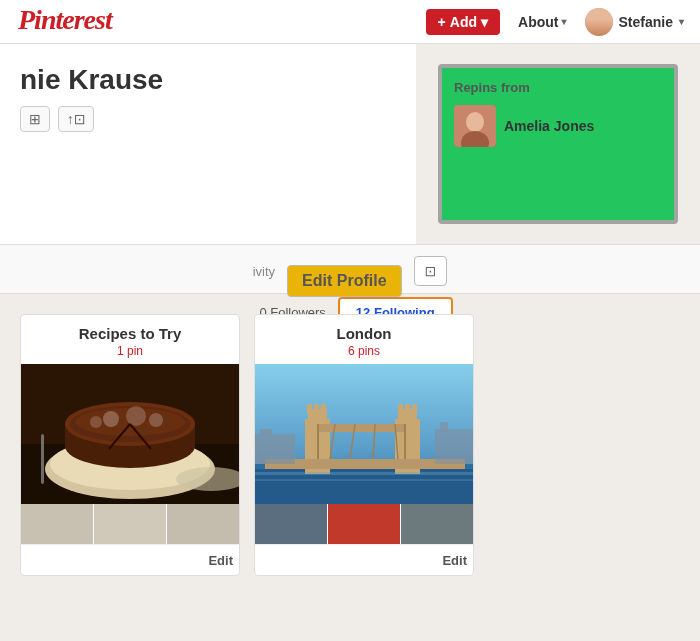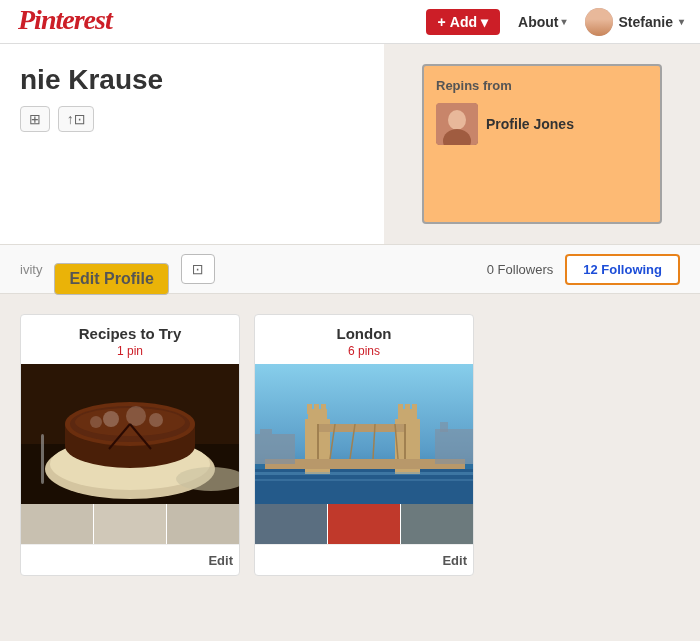--- a/index.html
+++ b/index.html
@@ -121,23 +121,23 @@
       font-size: 14px;
       color: #666;
       display: flex;
       align-items: center;
       gap: 3px;
     }
 
     
     .repins-section {
       width: 240px;
-      margin: 10px 28px;
-      background: #fdba74;
-      border: 2px solid #a3a3a3;
+      margin: 10px 12px;
+      background: #22c55e;
+      border: 4px solid #a3a3a3;
       border-radius: 4px;
       padding: 12px;
       height: 160px;
     }
     .repins-title {
       font-size: 13px;
       color: #555;
       margin-bottom: 10px;
       font-weight: bold;
     }
@@ -164,20 +164,21 @@
     
     .activity-bar {
       background: #f9f9f9;
       border-top: 1px solid #e0ddd8;
       border-bottom: 1px solid #e0ddd8;
       height: 50px;
       display: flex;
       align-items: center;
       padding: 0 20px;
       justify-content: space-between;
+      flex-direction: column;
     }
     .activity-left {
       display: flex;
       align-items: center;
       gap: 12px;
     }
     .activity-label {
       font-size: 13px;
       color: #888;
     }
@@ -356,21 +357,21 @@
       <div class="repins-title">Repins from</div>
       <div class="repin-user">
         <div class="repin-avatar">
           
           <svg width="42" height="42" viewBox="0 0 42 42">
             <rect width="42" height="42" fill="#c8856a" rx="3"></rect>
             <ellipse cx="21" cy="17" rx="9" ry="10" fill="#e8b89a"></ellipse>
             <ellipse cx="21" cy="38" rx="14" ry="12" fill="#a05c40"></ellipse>
           </svg>
         </div>
-        <div class="repin-name">Profile Jones</div>
+        <div class="repin-name">Amelia Jones</div>
       </div>
     </div>
   </div>
 </div>
 
 <div class="activity-bar">
   <div class="activity-left">
     <span class="activity-label">ivity</span>
     <button class="edit-profile-btn">Edit Profile</button>
     <div class="widget-icon-btn">

